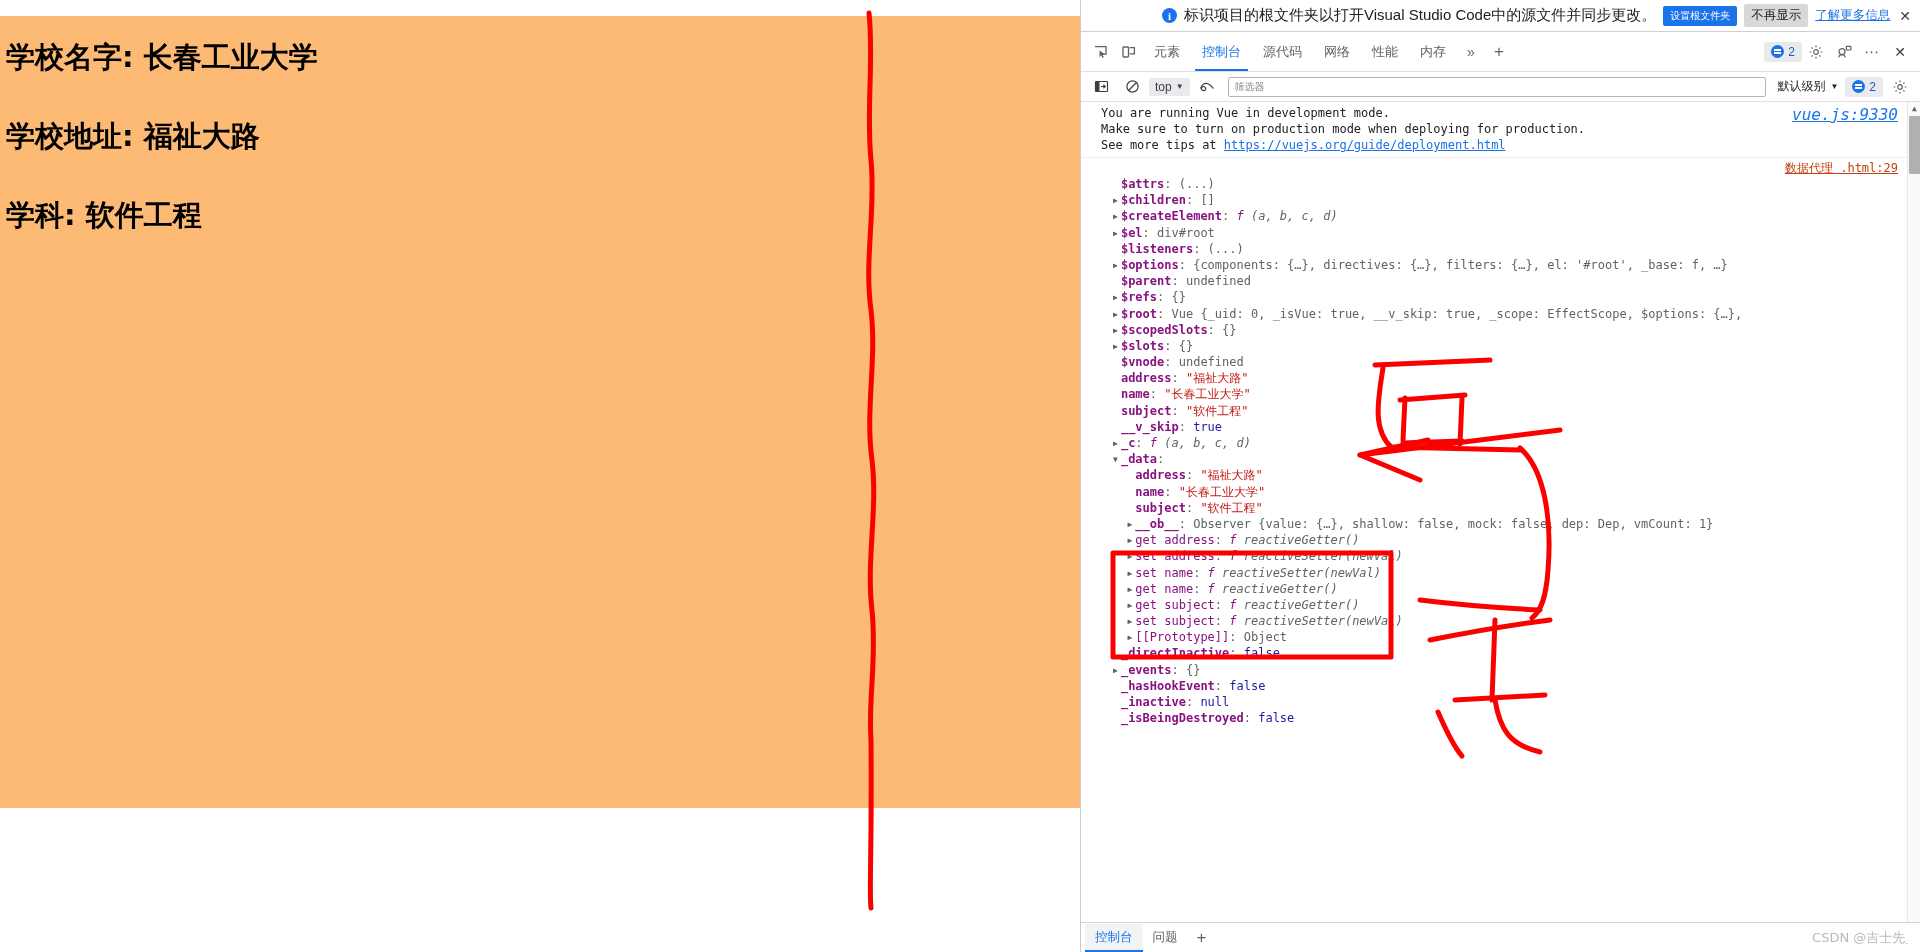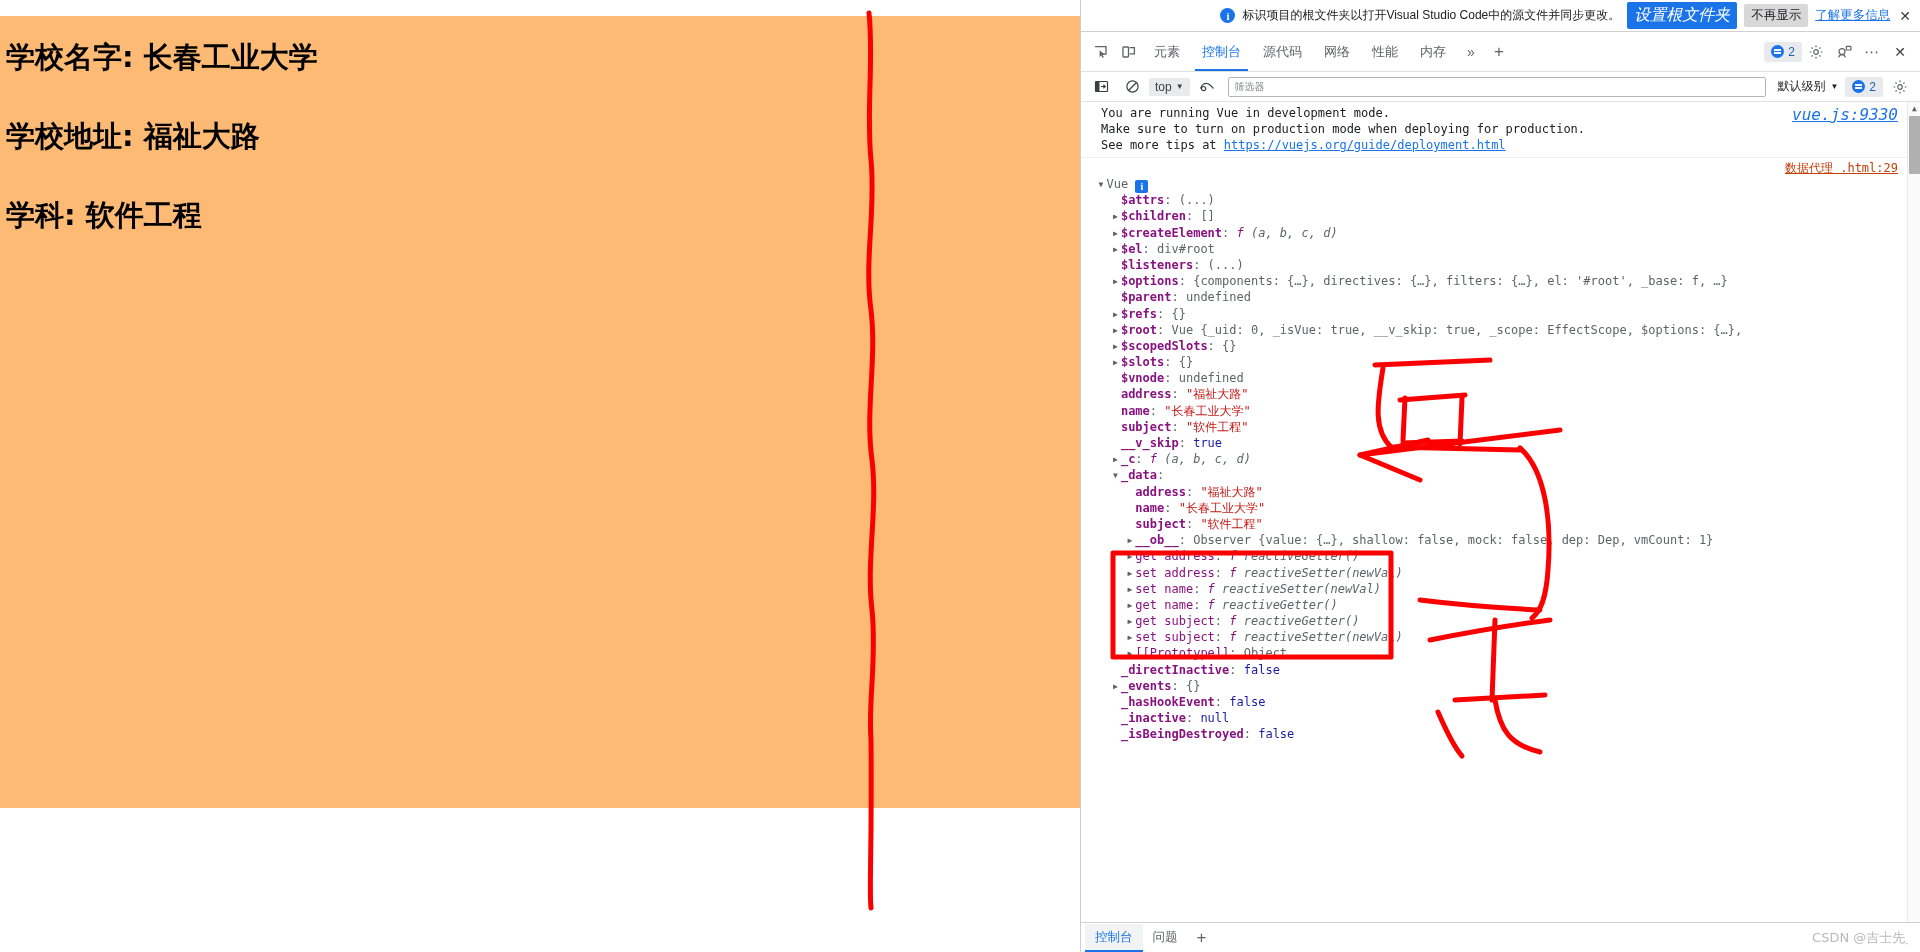--- a/index.html
+++ b/index.html
@@ -49,29 +49,29 @@
   }
   .info-circle {
     width: 15px; height: 15px; border-radius: 50%;
     background: #1a73e8; color: #fff;
     font-size: 11px; font-weight: bold;
     display: flex; align-items: center; justify-content: center;
     flex: 0 0 auto;
     font-family: "Liberation Serif", serif;
   }
   #infobar-text {
-    font-size: 12px; color: #202124; white-space: nowrap;
+    font-size: 15px; color: #202124; white-space: nowrap;
     flex: 0 1 auto; overflow: hidden;
   }
   .btn-primary {
     background: #1a73e8; color: #fff;
     border: none; border-radius: 2px;
-    padding: 3px 7px; font-size: 16px;
+    padding: 3px 7px; font-size: 10px;
     font-family: "Liberation Sans", sans-serif;
-    white-space: nowrap; cursor: pointer; font-style: italic;
+    white-space: nowrap; cursor: pointer;
   }
   .btn-secondary {
     background: #d8d8d8; color: #202124;
     border: none; border-radius: 2px;
     padding: 3px 7px; font-size: 12.5px;
     font-family: "Liberation Sans", sans-serif;
     white-space: nowrap; cursor: pointer;
   }
   .link-blue {
     color: #1a73e8; text-decoration: underline;
@@ -379,21 +379,20 @@
       <div class="msg-group">
         <div class="msg-line">You are running Vue in development mode.</div>
         <div class="msg-line">Make sure to turn on production mode when deploying for production.</div>
         <div class="msg-line"><span>See more tips at </span><span class="inline-link">https://vuejs.org/guide/deployment.html</span></div>
         <span class="msg-src">vue.js:9330</span>
       </div>
 
       <div id="obj-group">
         <span id="obj-src">数据代理 .html:29</span>
         <div class="tree" id="obj-tree">
-            <div class="row"><span>  </span><span class="arrow">▼</span><span class="vue-label">Vue</span> <span class="i-badge">i</span></div>
             <div class="row"><span>    </span><span class="arrow blank">▶</span><span class="k-name">$attrs</span><span class="k-plain">: </span><span class="v-obj">(...)</span></div>
             <div class="row"><span>    </span><span class="arrow">▶</span><span class="k-name">$children</span><span class="k-plain">: </span><span class="v-obj">[]</span></div>
             <div class="row"><span>    </span><span class="arrow">▶</span><span class="k-name">$createElement</span><span class="k-plain">: </span><span><span class="v-fn">f</span><span class="v-grey-italic"> (a, b, c, d)</span></span></div>
             <div class="row"><span>    </span><span class="arrow">▶</span><span class="k-name">$el</span><span class="k-plain">: </span><span class="v-elem">div#root</span></div>
             <div class="row"><span>    </span><span class="arrow blank">▶</span><span class="k-name">$listeners</span><span class="k-plain">: </span><span class="v-obj">(...)</span></div>
             <div class="row"><span>    </span><span class="arrow">▶</span><span class="k-name">$options</span><span class="k-plain">: </span><span class="v-obj">{components: {…}, directives: {…}, filters: {…}, el: '#root', _base: f, …}</span></div>
             <div class="row"><span>    </span><span class="arrow blank">▶</span><span class="k-name">$parent</span><span class="k-plain">: </span><span class="v-undef">undefined</span></div>
             <div class="row"><span>    </span><span class="arrow">▶</span><span class="k-name">$refs</span><span class="k-plain">: </span><span class="v-obj">{}</span></div>
             <div class="row"><span>    </span><span class="arrow">▶</span><span class="k-name">$root</span><span class="k-plain">: </span><span class="v-obj">Vue {_uid: 0, _isVue: true, __v_skip: true, _scope: EffectScope, $options: {…},</span></div>
             <div class="row"><span>    </span><span class="arrow">▶</span><span class="k-name">$scopedSlots</span><span class="k-plain">: </span><span class="v-obj">{}</span></div>

